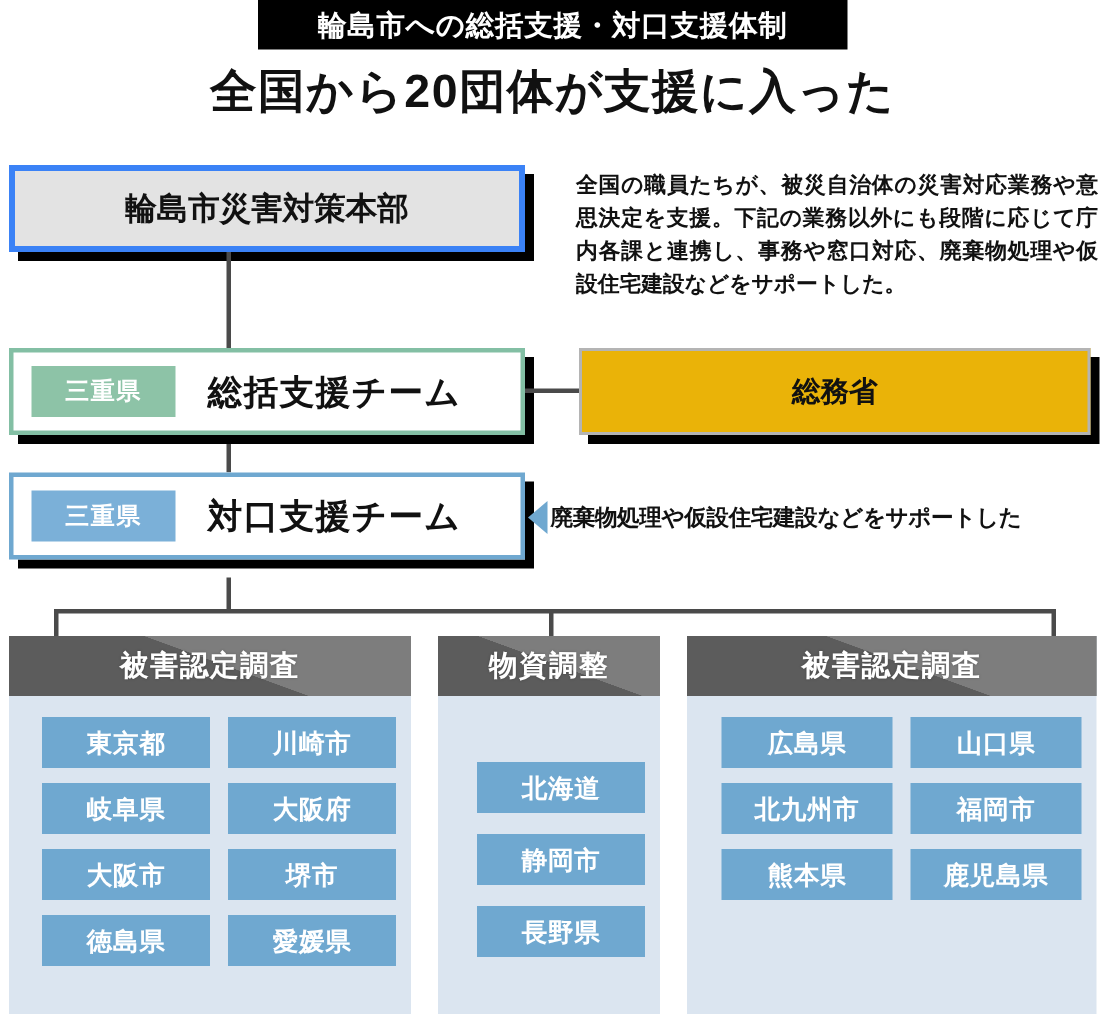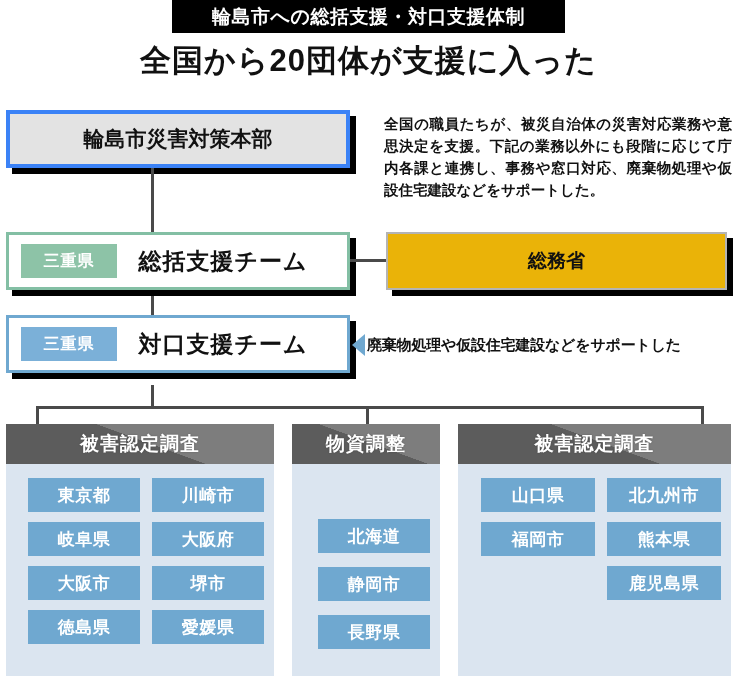--- a/index.html
+++ b/index.html
@@ -119,21 +119,21 @@
   }
   .chip{
     background:#6fa8d0;color:#ffffff;
     font-size:17px;font-weight:bold;letter-spacing:.5px;
     display:flex;align-items:center;justify-content:center;
     height:34px;box-sizing:border-box;
   }
   #col-shelter{left:6px;top:424px;width:268px;height:252px;}
   #col-shelter .chip{width:112px;}
   #col-supply{left:292px;top:424px;width:148px;height:252px;}
-  #col-supply .chips{padding-top:55px;gap:14px 0;}
+  #col-supply .chips{padding-top:44px;gap:14px 0;}
   #col-supply .chip{width:112px;}
   #col-damage{left:458px;top:424px;width:273px;height:252px;}
   #col-damage .chip{width:114px;}
 </style>
 </head>
 <body>
 
 <div class="stage">
 
   <div class="banner">輪島市への総括支援・対口支援体制</div>
@@ -209,20 +209,21 @@
       <span class="chip">静岡市</span>
       <span class="chip">長野県</span>
     </div>
   </div>
 
   <div class="col" id="col-damage">
     <div class="colhead">
       <span class="ht">被害認定調査</span>
     </div>
     <div class="chips">
+      <span class="chip">広島県</span>
       <span class="chip">山口県</span>
       <span class="chip">北九州市</span>
       <span class="chip">福岡市</span>
       <span class="chip">熊本県</span>
       <span class="chip">鹿児島県</span>
     </div>
   </div>
 
 </div>
 

